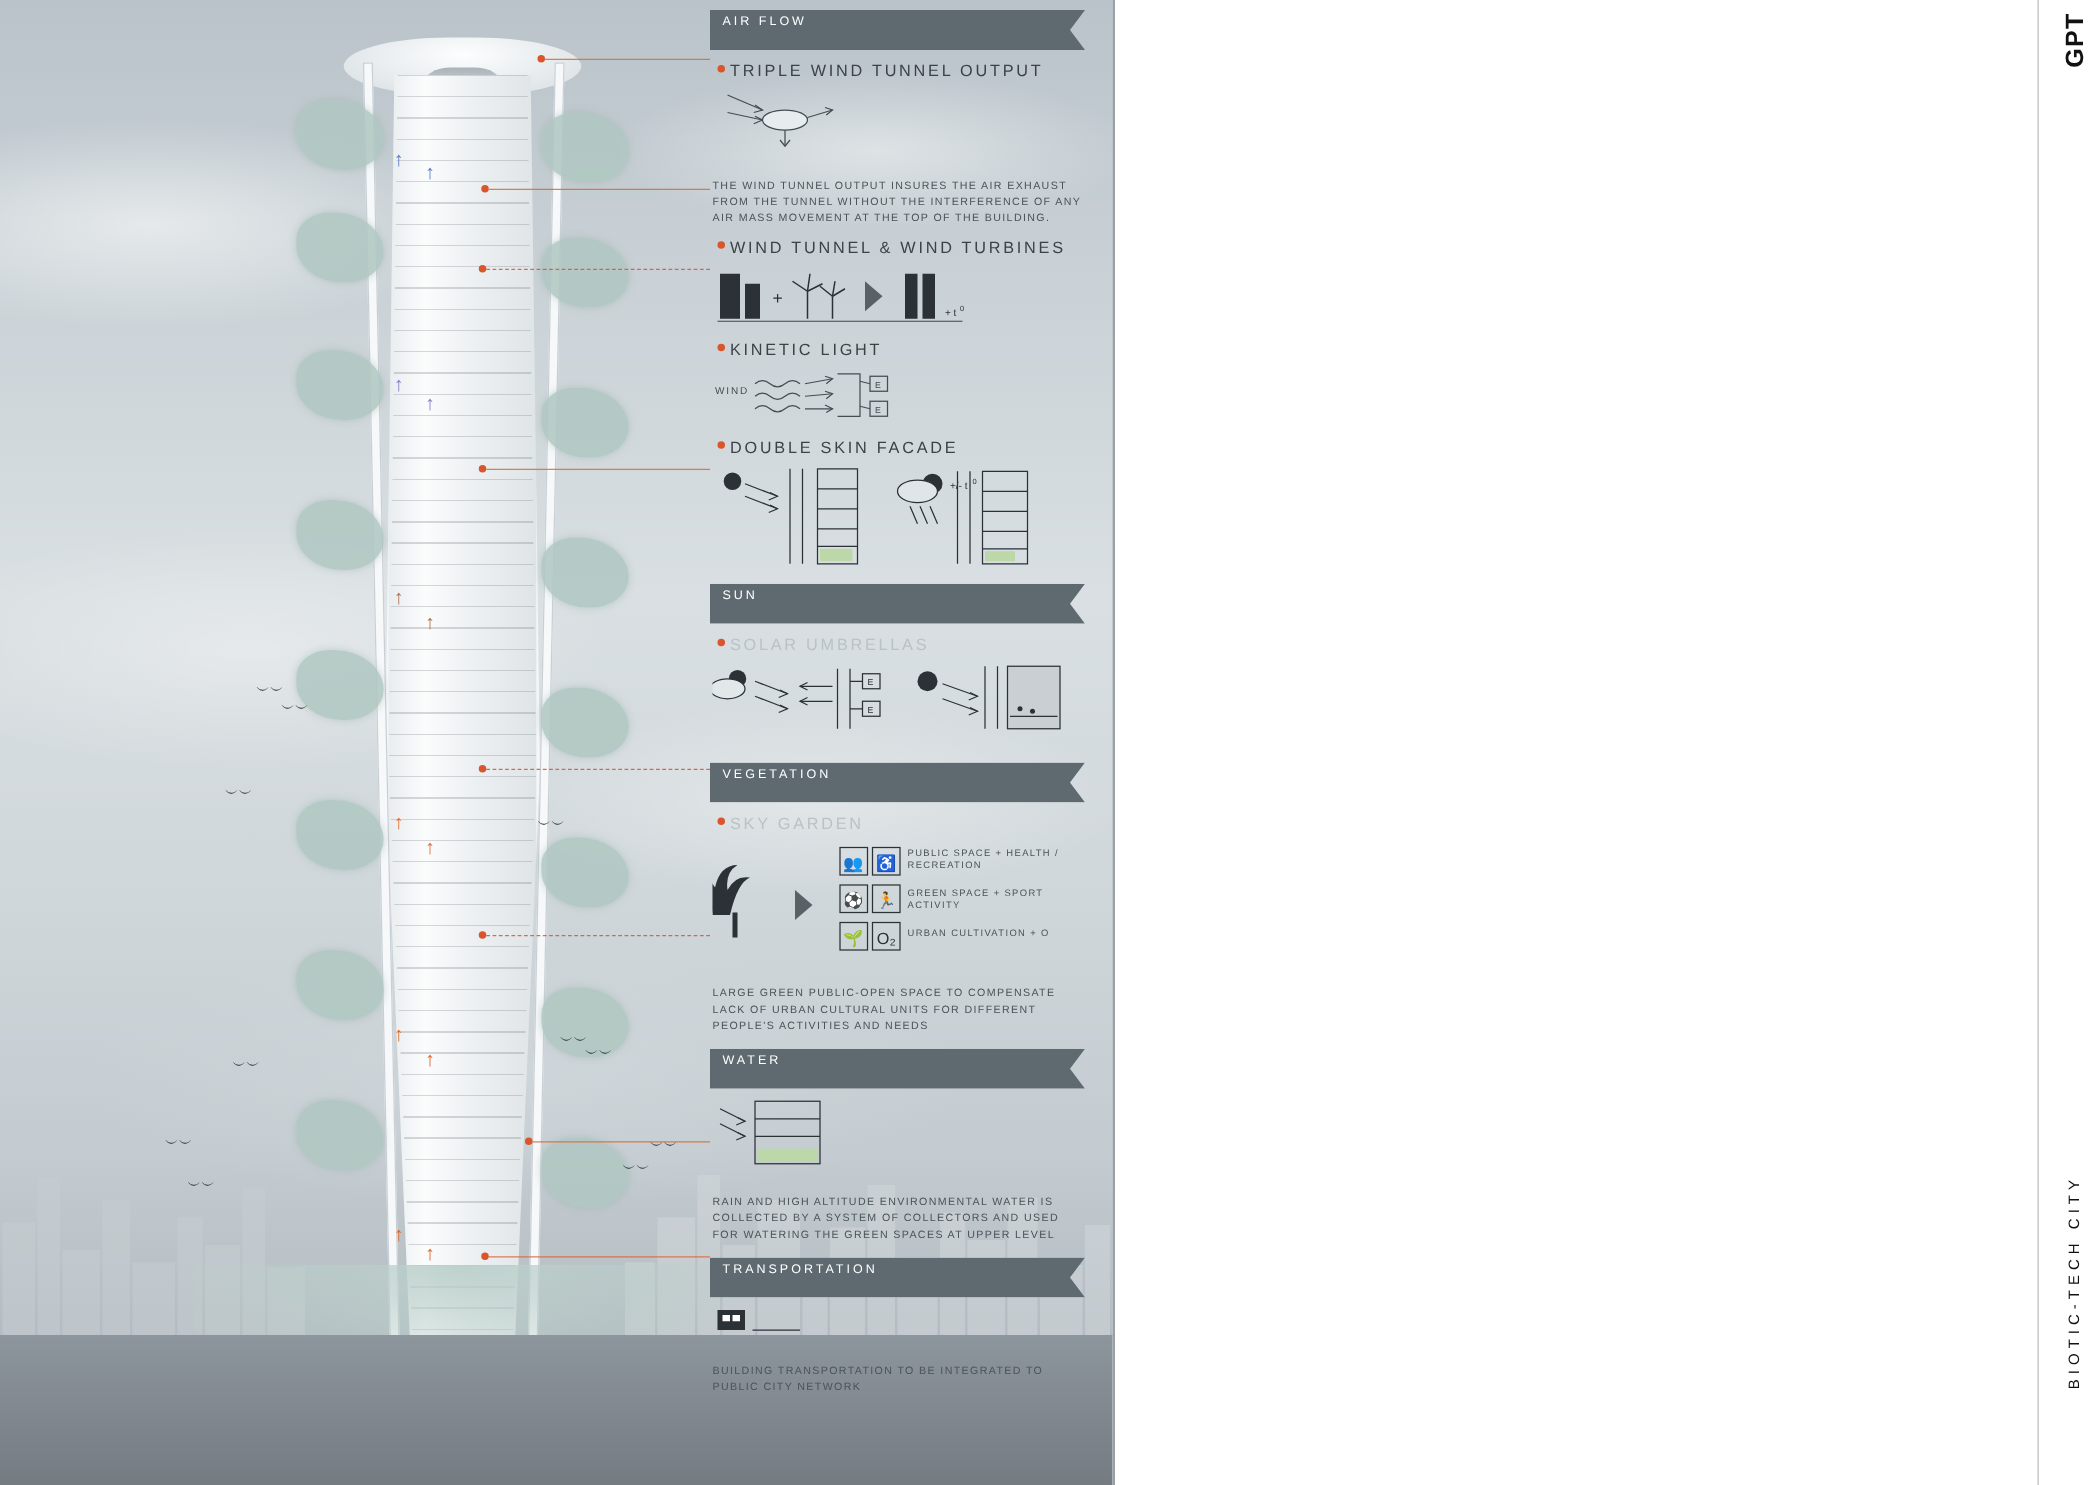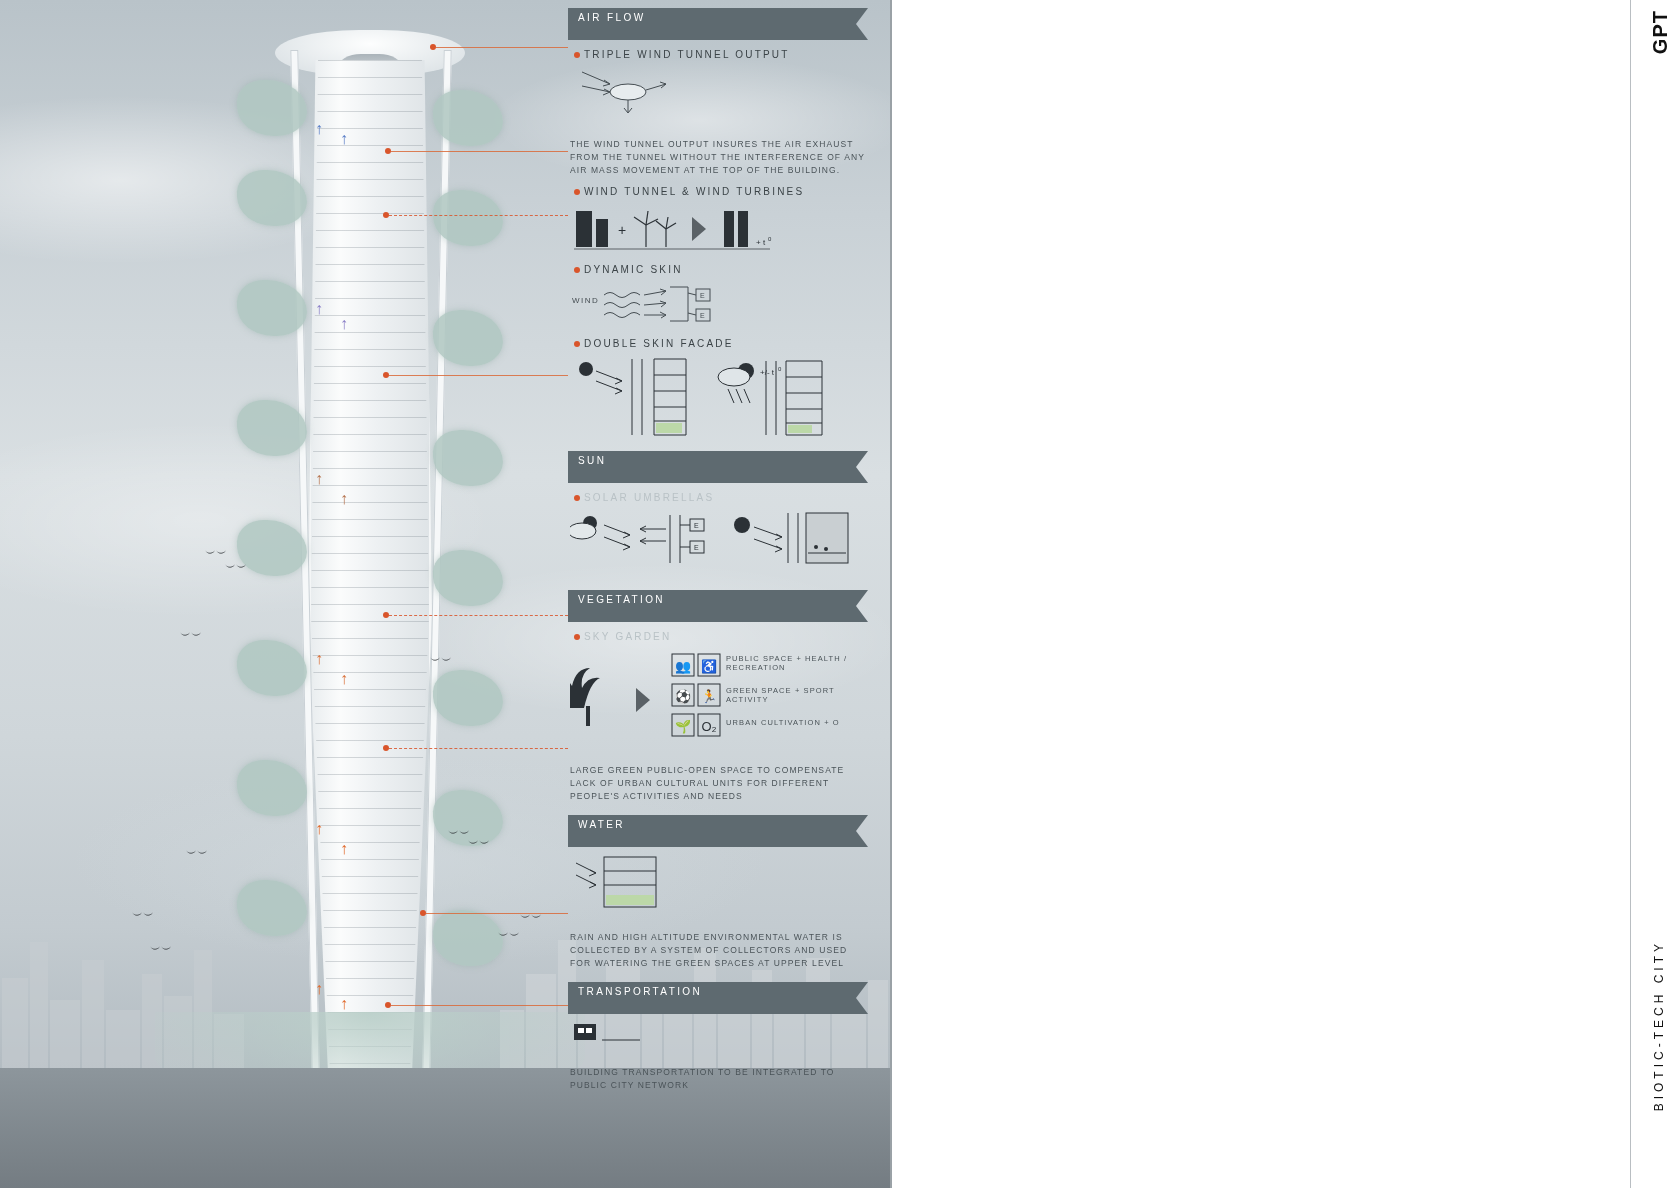--- a/index.html
+++ b/index.html
@@ -70,21 +70,21 @@
   .flowdot{position:absolute;width:6px;height:6px;border-radius:50%;background:#d9552b;}
 
   
   .info-col{position:absolute;left:568px;top:8px;width:300px;height:1175px;}
   .sec-banner{
     position:relative;height:32px;background:#5e6a70;color:#fff;
     font-size:10px;letter-spacing:2.4px;line-height:20px;padding-left:10px;margin-top:0;
     clip-path:polygon(0 0,100% 0,96% 50%,100% 100%,0 100%);
     font-family:"Liberation Sans",sans-serif;
   }
-  .sub-title{font-size:10px;letter-spacing:2.2px;color:#3b4347;margin:9px 0 6px 16px;position:relative;}
+  .sub-title{font-size:13px;letter-spacing:2.2px;color:#3b4347;margin:9px 0 6px 16px;position:relative;}
   .sub-title.faded{color:#b9c2c6;}
   .sub-title:before{content:"";position:absolute;left:-10px;top:3px;width:6px;height:6px;border-radius:50%;background:#d9552b;}
   .para{font-size:8.5px;letter-spacing:1.1px;line-height:13px;color:#4a5358;margin:20px 0 4px 2px;text-transform:uppercase;}
   .dgm{margin:4px 0 2px 2px;}
   svg{display:block;}
 
   
   .divider{position:absolute;left:890px;top:0;width:2px;height:1188px;background:#9aa1a6;}
   .right-panel{position:absolute;left:892px;top:0;width:788px;height:1188px;background:#fff;}
   .right-rule{position:absolute;left:1630px;top:0;width:1px;height:1188px;background:#b9bec2;}
@@ -242,21 +242,21 @@
           </g>
           <path d="M122 14 L136 26 L122 38 Z" fill="#5a6166"></path>
           <rect x="154" y="8" width="10" height="36" fill="#2b3136"></rect>
           <rect x="168" y="8" width="10" height="36" fill="#2b3136"></rect>
           <text x="186" y="42" font-size="8" fill="#2b3136" font-family="Liberation Sans">+ t</text>
           <text x="198" y="38" font-size="6" fill="#2b3136" font-family="Liberation Sans">0</text>
           <line x1="4" y1="46" x2="200" y2="46" stroke="#2b3136" stroke-width="0.7"></line>
         </svg>
       </div>
 
-      <div class="sub-title">DYNAMIC SKIN</div>
+      <div class="sub-title">KINETIC LIGHT</div>
       <div class="dgm">
         <svg width="290" height="48" viewBox="0 0 290 48">
           <text x="2" y="22" font-size="8" fill="#454d52" letter-spacing="1.5" font-family="Liberation Sans">WIND</text>
           <g stroke="#454d52" fill="none" stroke-width="1">
             <path d="M34 14 q6 -5 12 0 q6 5 12 0 q6 -5 12 0"></path>
             <path d="M34 24 q6 -5 12 0 q6 5 12 0 q6 -5 12 0"></path>
             <path d="M34 34 q6 -5 12 0 q6 5 12 0 q6 -5 12 0"></path>
             <path d="M74 14 L96 10"></path>
               <path d="M90 8 L96 10 L91 14"></path>
             <path d="M74 24 L96 22"></path>

